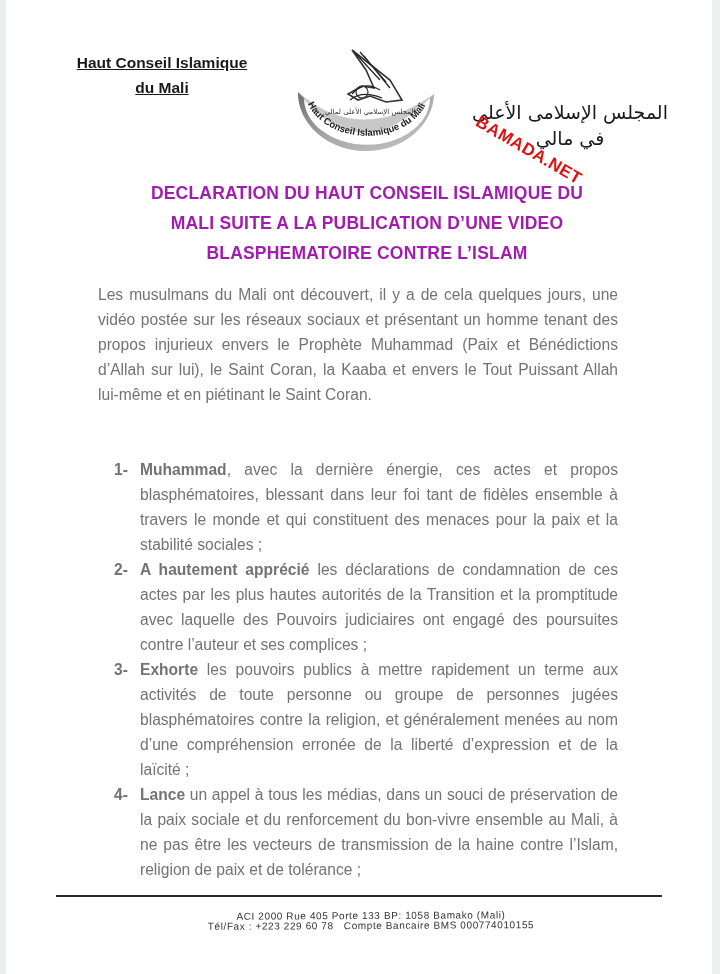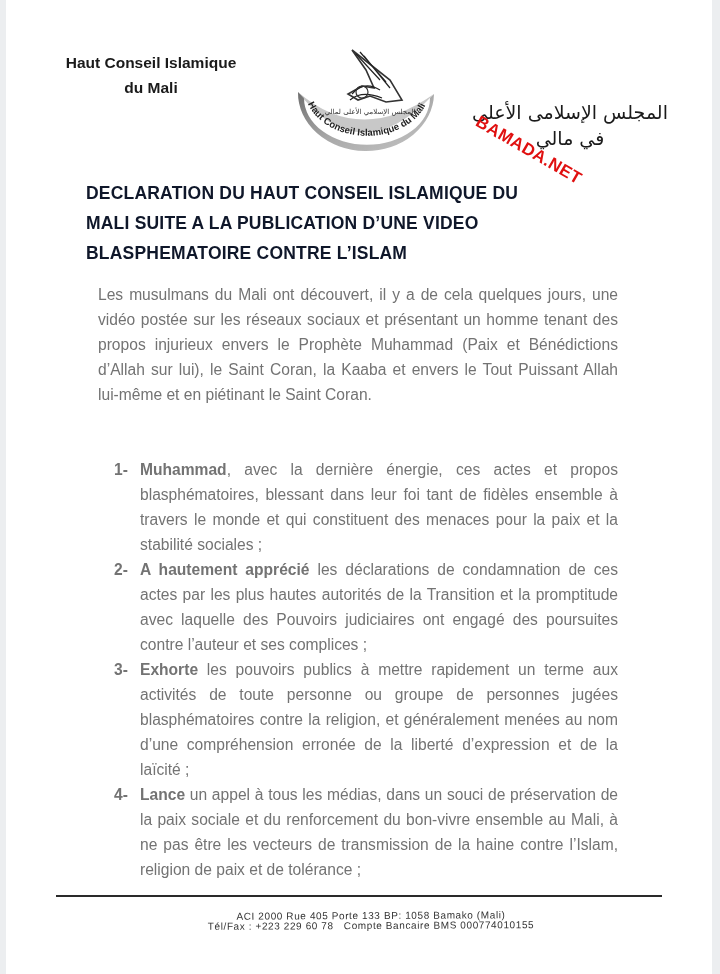--- a/index.html
+++ b/index.html
@@ -8,42 +8,43 @@
       background: #eceef0;
       font-family: "Liberation Sans", sans-serif;
       color: #111;
       position: relative;
     }
     .page {
       position: absolute; left: 6px; top: 0; width: 706px; height: 974px;
       background: #ffffff;
     }
     .hdr-org {
-      position: absolute; left: 35px; top: 50px; width: 220px;
+      position: absolute; left: 46px; top: 50px; width: 220px;
       text-align: center; font-weight: bold; font-size: 15.5px; line-height: 25px;
       color: #1a1a1a;
+      text-decoration: underline;
     }
     .hdr-arabic {
       position: absolute; left: 454px; top: 51px; width: 220px;
       text-align: center; font-size: 19px; line-height: 26px;
       font-family: "DejaVu Sans", sans-serif; color: #1a1a1a; margin-top: 48px;
     }
     .logo {
       position: absolute; left: 284px; top: 40px; width: 150px; height: 120px;
     }
     .watermark {
       position: absolute; left: 476px; top: 112px;
       color: #e01010; font-weight: bold; font-size: 17px; letter-spacing: 0.5px;
       transform: rotate(30deg); transform-origin: left top;
       font-family: "Liberation Sans", sans-serif;
     }
     .title {
-      position: absolute; left: 80px; top: 178px; width: 530px;
-      font-weight: bold; font-size: 17.5px; line-height: 30px;
-      letter-spacing: 0.2px; color: #0f172a;
+      position: absolute; left: 96px; top: 178px; width: 530px;
+      text-align: center; font-weight: bold; font-size: 17.5px; line-height: 30px;
+      letter-spacing: 0.2px; color: #a21caf;
     }
     .body-text {
       font-family: "Liberation Sans", sans-serif;
       font-size: 15.6px; line-height: 25px; color: #737373;
     }
     .intro {
       position: absolute; left: 92px; top: 282px; width: 520px;
       text-align: justify; text-align-last: left;
     }
     .lead {

